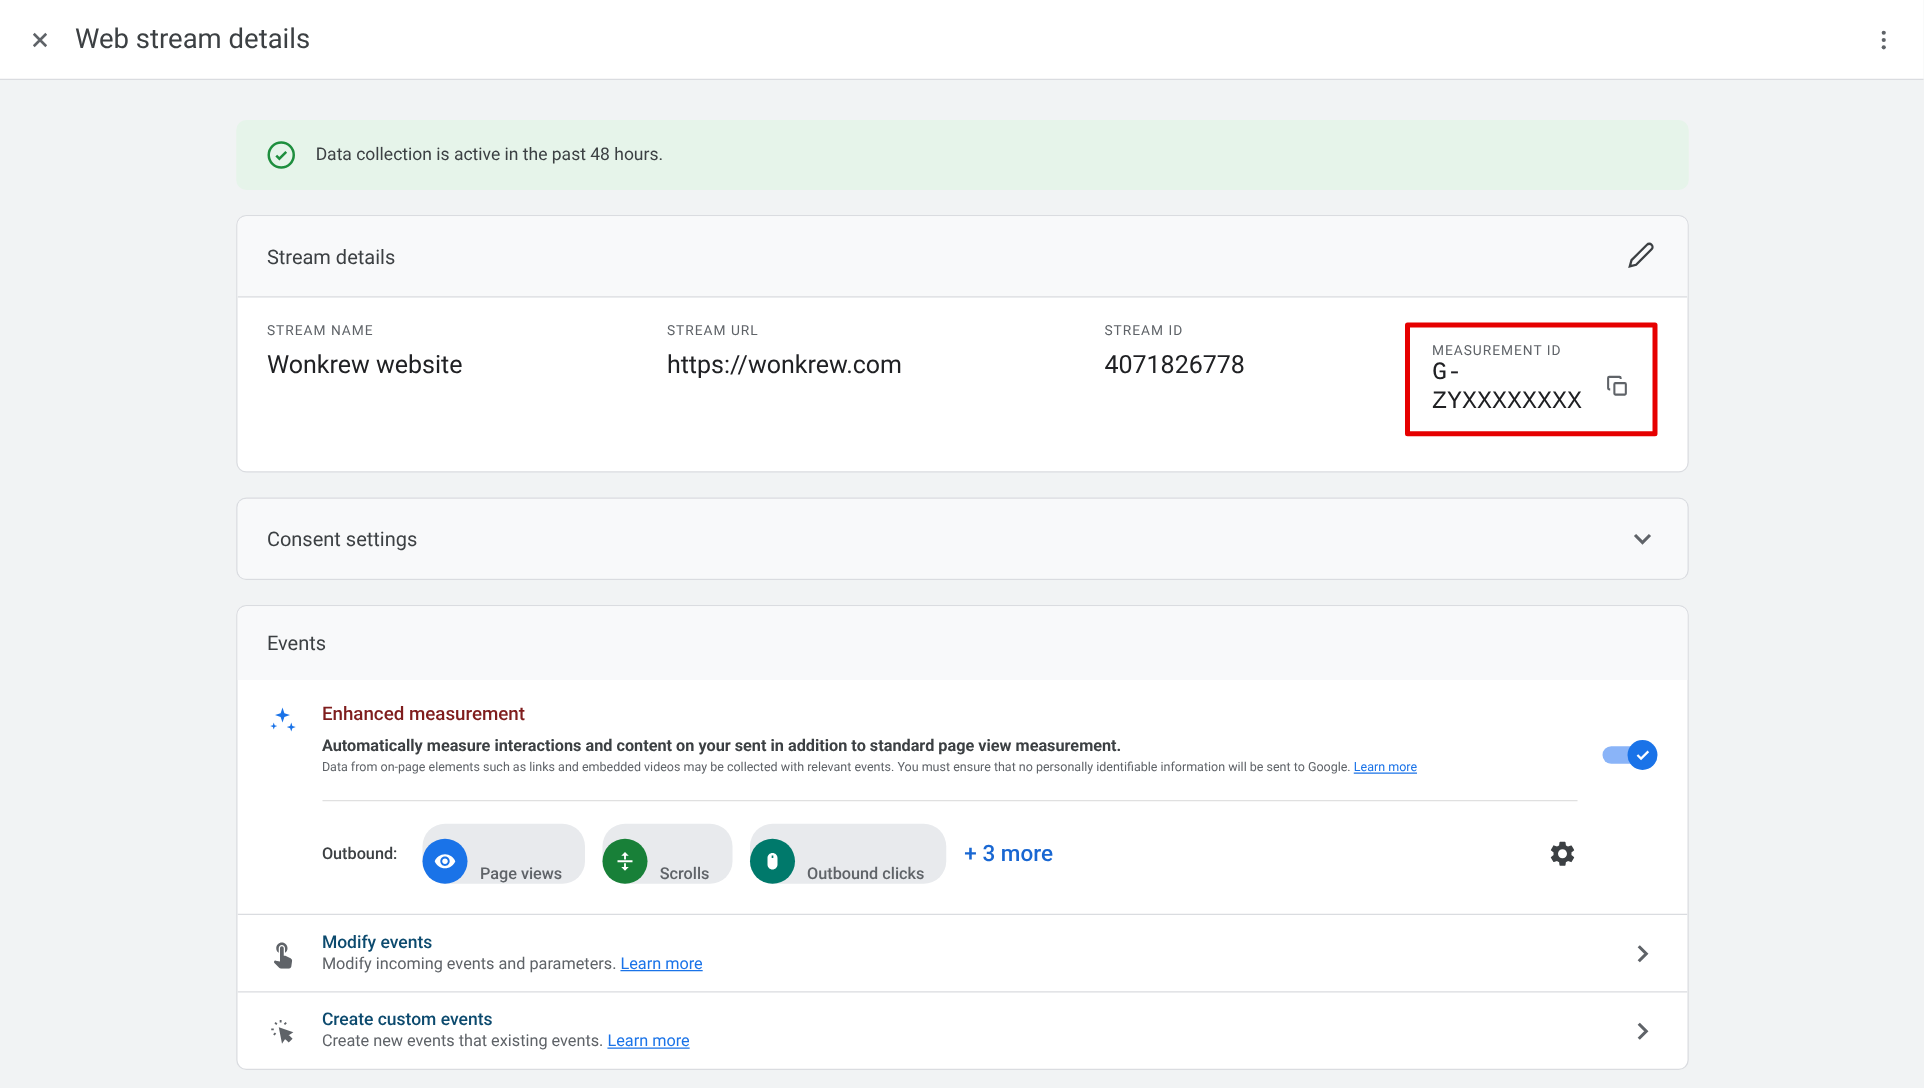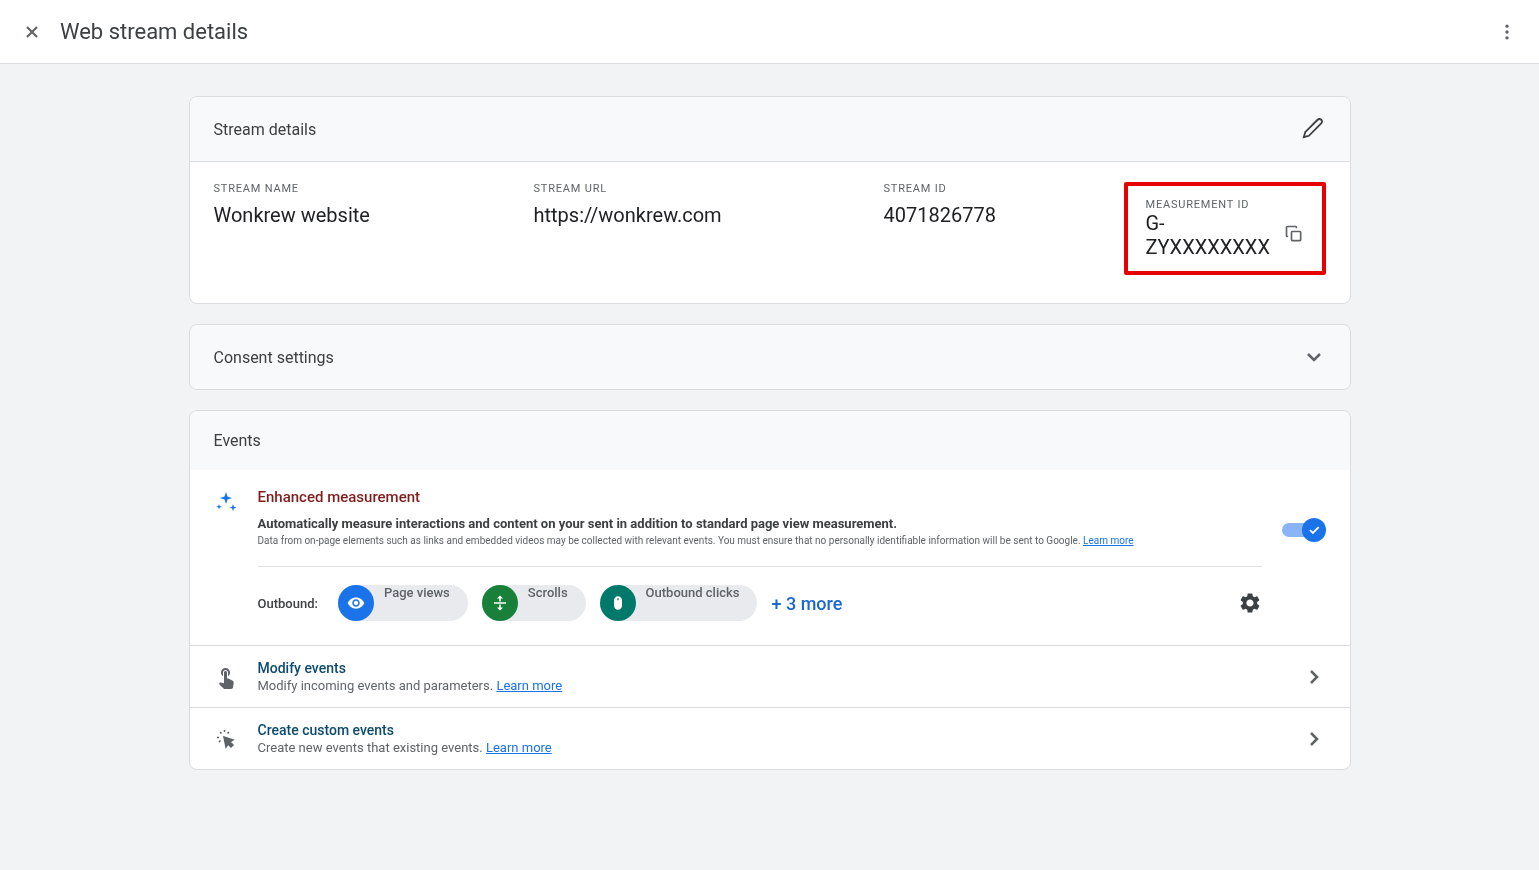--- a/index.html
+++ b/index.html
@@ -125,20 +125,21 @@
     .measurement-wrap {
       position: relative;
       border: 4px solid #e60000;
       padding: 12px 18px 12px 18px;
       border-radius: 2px;
     }
     .measurement-row {
       display: flex;
       align-items: center;
       gap: 10px;
+      font-family: Liberation Mono, monospace;
     }
     .copy-icon {
       width: 22px;
       height: 22px;
       cursor: pointer;
       color: #5f6368;
     }
     .consent-card {
       padding: 20px 24px;
       display: flex;
@@ -232,24 +233,24 @@
       gap: 14px;
     }
     .measuring-label {
       font-size: 13px;
       font-weight: 500;
       color: #3c4043;
       margin-right: 6px;
     }
     .chip {
       display: inline-flex;
-      align-items: flex-start;
+      align-items: flex-end;
       background: #e8eaed;
       border-radius: 18px;
-      height: 36px;
+      height: 48px;
       padding-right: 18px;
       gap: 10px;
     }
     .chip-icon {
       width: 36px;
       height: 36px;
       border-radius: 50%;
       display: flex;
       align-items: center;
       justify-content: center;
@@ -319,20 +320,29 @@
     <svg width="20" height="20" viewBox="0 0 24 24" fill="currentColor">
         <circle cx="12" cy="5" r="2"></circle>
         <circle cx="12" cy="12" r="2"></circle>
         <circle cx="12" cy="19" r="2"></circle>
       </svg>
   </div>
 </div>
 
 <div class="content">
 
+  <div class="banner">
+    <div class="banner-icon">
+      <svg width="24" height="24" viewBox="0 0 24 24" fill="none" stroke="currentColor" stroke-width="2">
+          <circle cx="12" cy="12" r="10"></circle>
+          <path d="M8 12.5l2.5 2.5L16 9.5"></path>
+        </svg>
+    </div>
+    <div class="banner-text">Data collection is active in the past 48 hours.</div>
+  </div>
 
   <div class="card">
     <div class="card-header">
       <div class="card-title">Stream details</div>
       <div class="edit-icon">
         <svg width="22" height="22" viewBox="0 0 24 24" fill="none" stroke="currentColor" stroke-width="2">
             <path d="M17 3a2.828 2.828 0 1 1 4 4L7.5 20.5 2 22l1.5-5.5L17 3z"></path>
           </svg>
       </div>
     </div>

